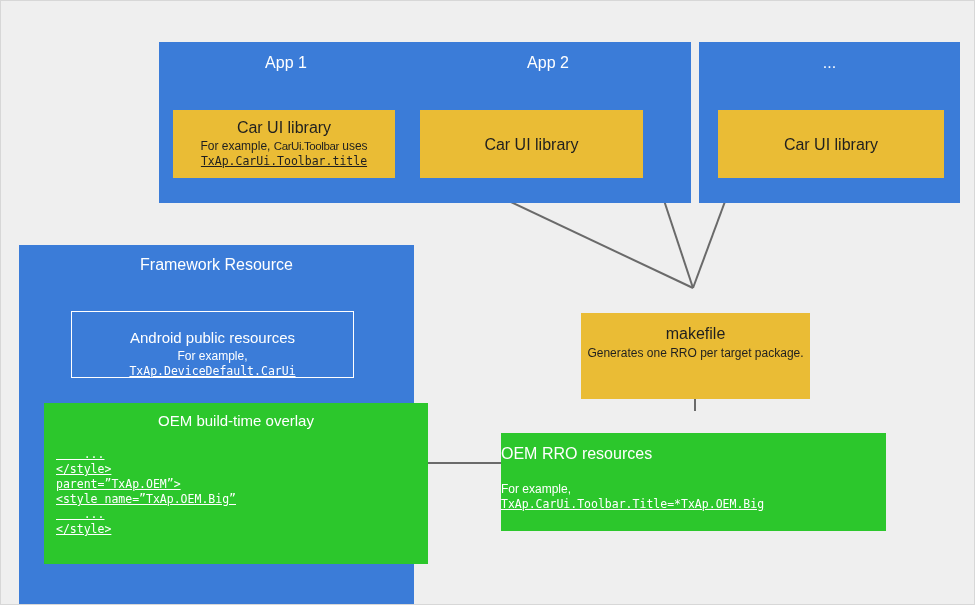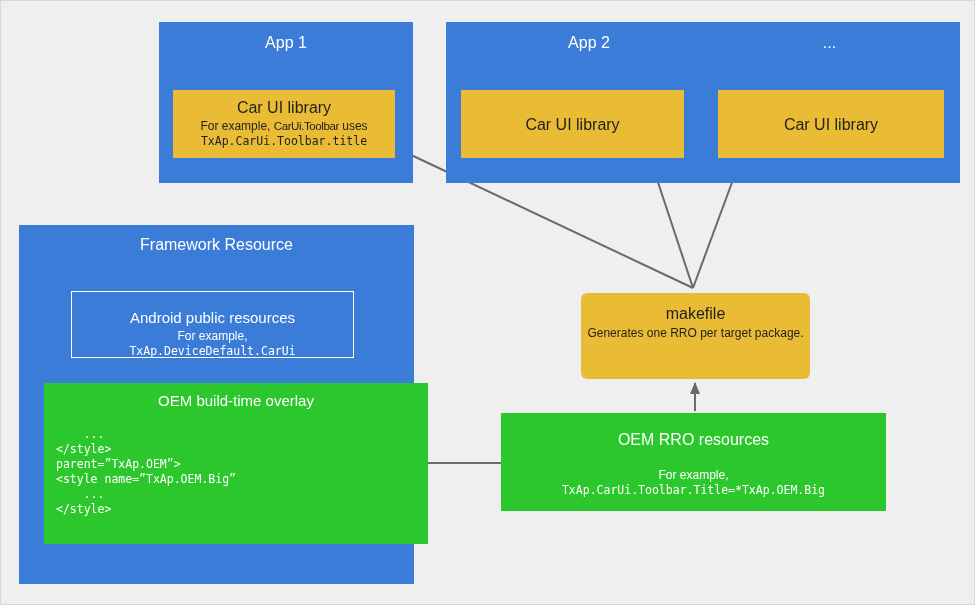--- a/index.html
+++ b/index.html
@@ -23,21 +23,21 @@
     background: var(--background);
     border: 1px solid #d7d7d7;
     overflow: hidden;
   }
   .arrows {
     position: absolute;
     left: 0; top: 0;
     width: 975px; height: 605px;
     pointer-events: none;
   }
-  .box { position: absolute; }
+  .box { position: absolute; margin-top: 20px; }
   .app-box { background: var(--blue); }
   .app-title {
     color: var(--white);
     font-size: 16px;
     text-align: center;
     margin-top: 12px;
   }
   .lib-box {
     position: absolute;
     background: var(--yellow);
@@ -50,20 +50,21 @@
     align-items: center;
     justify-content: center;
   }
   .lib-title { font-size: 16px; line-height: 21px; }
   .lib-example { font-size: 12px; line-height: 16px; }
   .lib-example .condensed { letter-spacing: -0.4px; font-size: 11.5px; }
   .mono {
     font-family: "DejaVu Sans Mono", "Liberation Mono", monospace;
     font-size: 11.5px;
     line-height: 15px;
+    text-decoration: underline;
   }
   .framework-box { background: var(--blue); }
   .fw-title {
     color: var(--white);
     font-size: 16px;
     text-align: center;
     margin-top: 11px;
   }
   .android-box {
     position: absolute;
@@ -97,22 +98,22 @@
   .mk-title { font-size: 16px; line-height: 22px; }
   .mk-desc {
     font-size: 12px;
     line-height: 16px;
     width: 220px;
     margin: 0 auto;
   }
   .rro-box {
     background: var(--green);
     color: var(--white);
-    text-align: center;
-    padding-top: 16px;
+    text-align: left;
+    padding-top: 10px;
   }
   .rro-title { font-size: 16px; line-height: 22px; }
   .rro-example { margin-top: 16px; }
 </style>
 </head>
 <body>
 
 <div class="canvas">
 
   <svg class="arrows" viewBox="0 0 975 605">
@@ -130,21 +131,21 @@
 
   <div class="box app-box" style="left:158px; top:21px; width:254px; height:161px;">
     <div class="app-title">App 1</div>
     <div class="lib-box detailed" style="left:14px; top:68px; width:222px; height:68px;">
       <div class="lib-title">Car UI library</div>
       <div class="lib-example"><span>For example, </span><span class="condensed">CarUi.Toolbar</span><span> uses</span></div>
       <div class="mono">TxAp.CarUi.Toolbar.title</div>
     </div>
   </div>
 
-  <div class="box app-box" style="left:445px; top:21px; width:286px; height:161px;">
+  <div class="box app-box" style="left:404px; top:21px; width:286px; height:161px;">
     <div class="app-title">App 2</div>
     <div class="lib-box simple" style="left:15px; top:68px; width:223px; height:68px;">
       <div class="lib-title">Car UI library</div>
     </div>
   </div>
 
   <div class="box app-box" style="left:698px; top:21px; width:261px; height:161px;">
     <div class="app-title">...</div>
     <div class="lib-box simple" style="left:19px; top:68px; width:226px; height:68px;">
       <div class="lib-title">Car UI library</div>
@@ -166,21 +167,21 @@
         <div class="code-line mono">    ...</div>
         <div class="code-line mono">&lt;/style&gt;</div>
         <div class="code-line mono">parent=”TxAp.OEM”&gt;</div>
         <div class="code-line mono">&lt;style name=”TxAp.OEM.Big”</div>
         <div class="code-line mono">    ...</div>
         <div class="code-line mono">&lt;/style&gt;</div>
       </div>
     </div>
   </div>
 
-  <div class="box makefile-box" style="left:580px; top:292px; width:229px; height:86px;border-radius:6px;">
+  <div class="box makefile-box" style="left:580px; top:292px; width:229px; height:86px;">
     <div class="mk-title">makefile</div>
     <div class="mk-desc">Generates one RRO per target package.</div>
   </div>
 
   <div class="box rro-box" style="left:500px; top:412px; width:385px; height:98px;">
     <div class="rro-title">OEM RRO resources</div>
     <div class="small-label rro-example">For example,</div>
     <div class="mono">TxAp.CarUi.Toolbar.Title=*TxAp.OEM.Big</div>
   </div>
 

